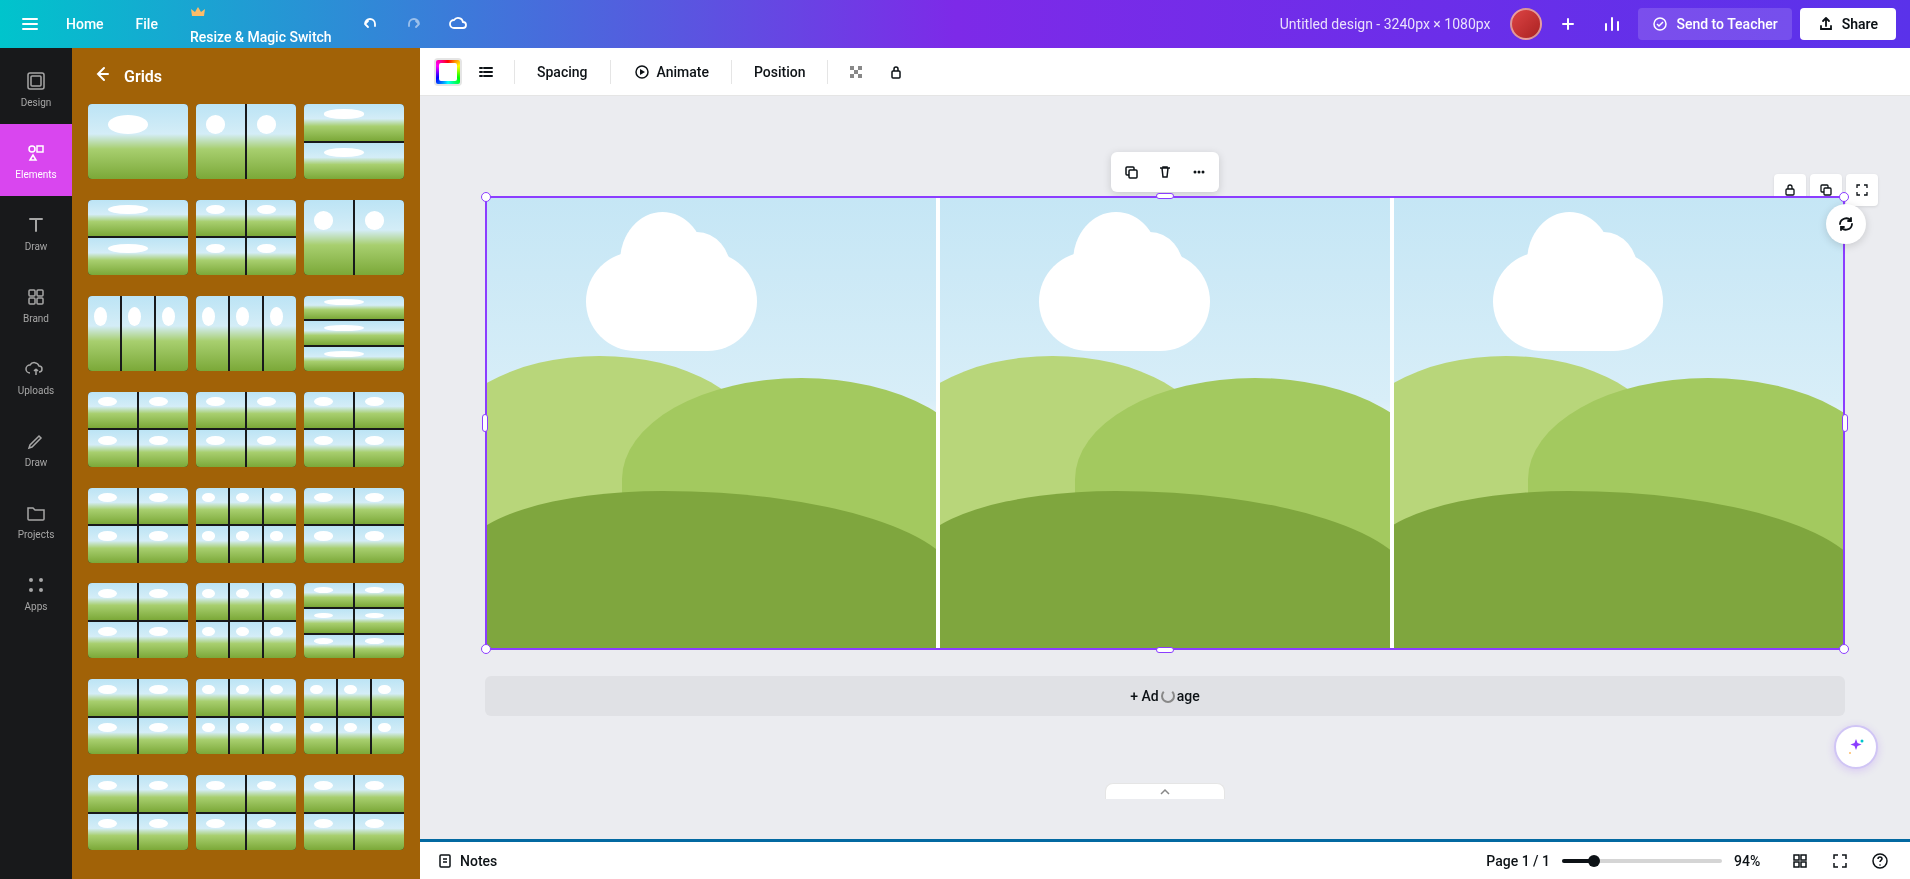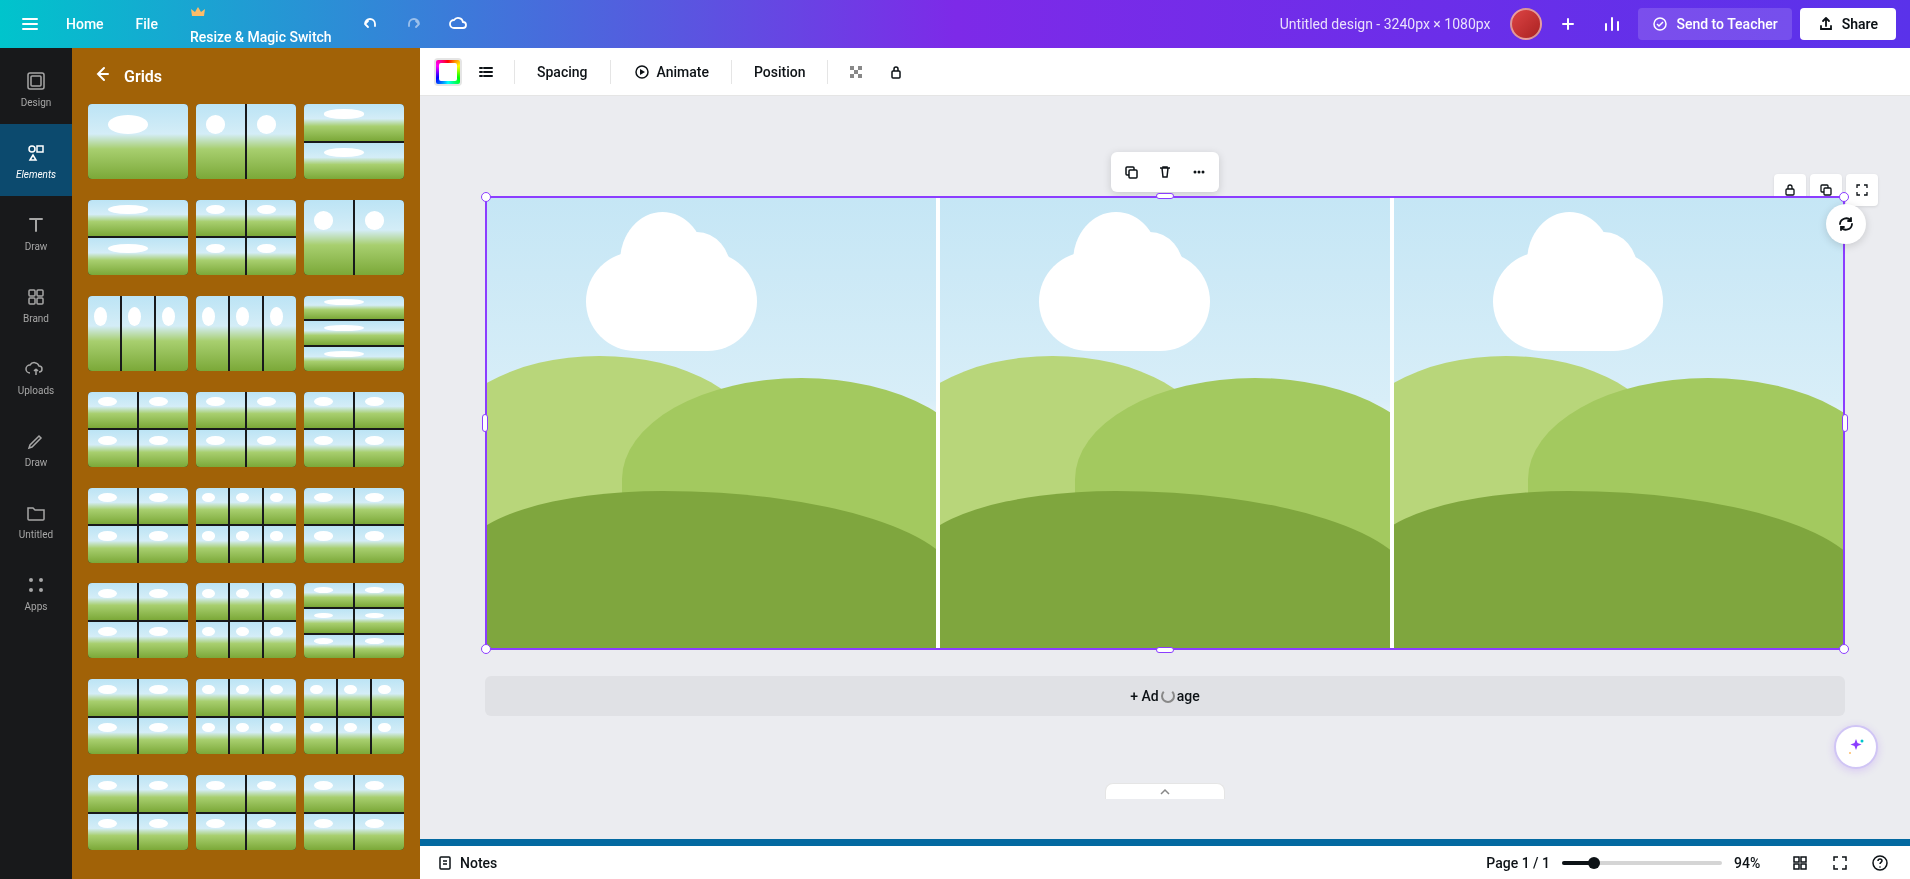--- a/index.html
+++ b/index.html
@@ -119,22 +119,21 @@
       align-items: center;
       justify-content: center;
       height: 72px;
       color: #a6a6a6;
       font-size: 10px;
       cursor: pointer;
       gap: 4px;
     }
     .rail-item.active {
       color: white;
-      background: #0c4a6e;
-      font-style: italic;
+      background: #d946ef;
     }
     .rail-icon {
       width: 24px;
       height: 24px;
       display: flex;
       align-items: center;
       justify-content: center;
     }
     .side-panel {
       width: 348px;
@@ -446,21 +445,21 @@
       border-radius: 50%;
       display: flex;
       align-items: center;
       justify-content: center;
       cursor: pointer;
       box-shadow: 0 2px 8px rgba(139,61,255,0.2);
     }
     .bottom-bar {
       height: 40px;
       background: white;
-      border-top: 7px solid #0369a1;
+      border-top: 3px solid #0369a1;
       display: flex;
       align-items: center;
       padding: 0 16px;
       gap: 12px;
     }
     .notes-btn {
       display: flex;
       align-items: center;
       gap: 6px;
       font-size: 14px;
@@ -661,21 +660,21 @@
           </svg>
         </div>
       <span>Draw</span>
     </div>
     <div class="rail-item">
       <div class="rail-icon">
           <svg width="24" height="24" viewBox="0 0 24 24">
             <path d="M4 7h5l2 2h9v9a1 1 0 0 1-1 1H5a1 1 0 0 1-1-1z" stroke="currentColor" stroke-width="1.5" fill="none"></path>
           </svg>
         </div>
-      <span>Untitled</span>
+      <span>Projects</span>
     </div>
     <div class="rail-item">
       <div class="rail-icon">
           <svg width="24" height="24" viewBox="0 0 24 24">
             <circle cx="7" cy="7" r="2" fill="currentColor"></circle>
             <circle cx="17" cy="7" r="2" fill="currentColor"></circle>
             <circle cx="7" cy="17" r="2" fill="currentColor"></circle>
             <circle cx="17" cy="17" r="2" fill="currentColor"></circle>
           </svg>
         </div>

